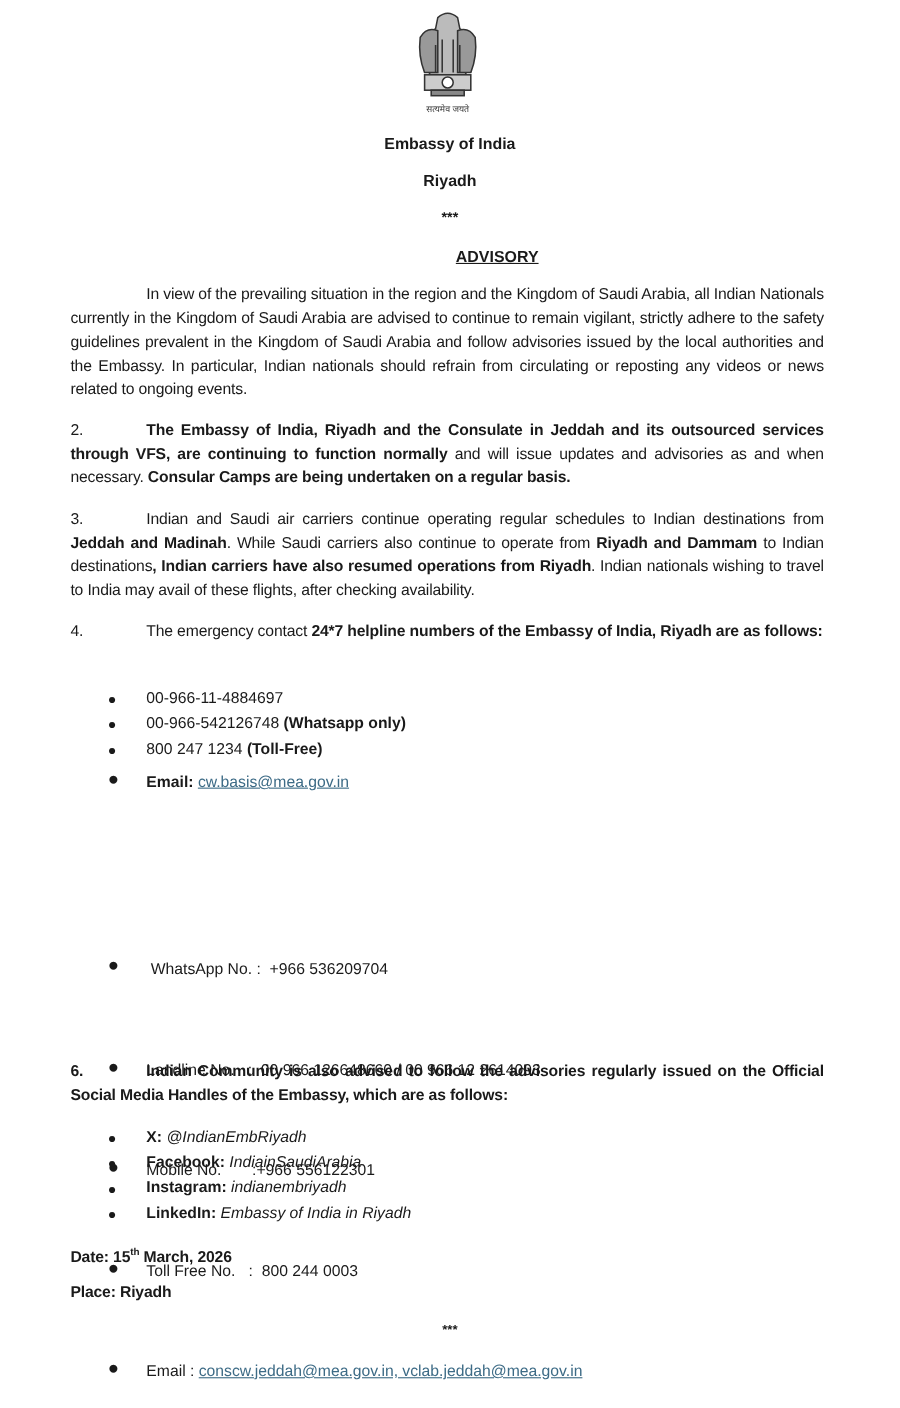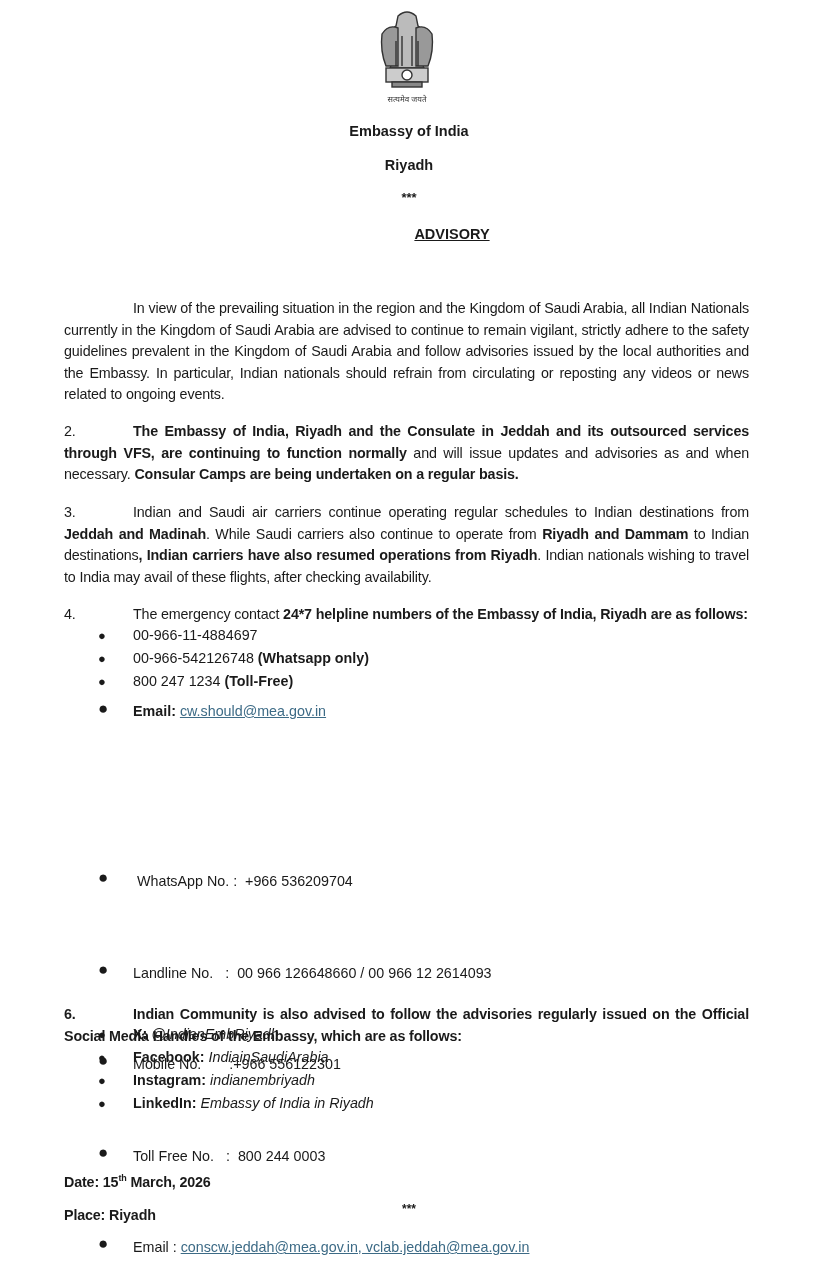--- a/index.html
+++ b/index.html
@@ -2,21 +2,21 @@
 <html><head>
 <meta charset="utf-8">
 <style>
   html, body { margin:0; padding:0; background:#ffffff; }
   body { width:818px; height:1280px; position:relative; overflow:hidden;
          font-family:"Liberation Sans", sans-serif; color:#1a1a1a; }
   .page { position:absolute; left:0; top:0; width:818px; height:968px; }
   .emblem { position:absolute; left:372px; top:6px; width:70px; height:100px; }
   .center { position:absolute; left:0; width:818px; text-align:center; font-weight:bold; font-size:14.5px; }
   .body-text { position:absolute; left:64px; width:685px; font-size:14.3px; line-height:21.5px;
-               text-align:justify; font-family:"Liberation Sans", sans-serif; letter-spacing:-0.15px;margin-top:40px; }
+               text-align:justify; font-family:"Liberation Sans", sans-serif; letter-spacing:-0.15px; }
   .num { display:inline-block; width:69px; }
   .indent { display:inline-block; width:69px; }
   b { font-weight:bold; }
   .list { position:absolute; left:64px; width:700px; font-size:14.3px; margin:0; padding:0; list-style:none; }
   .list li { position:relative; padding-left:69px; }
   .list li .bullet { position:absolute; left:34px; top:0; font-size:13px; }
   .list li .bullet.big { font-size:17px; top:-3px; }
   a.link { color:#3d6b86; text-decoration:underline; }
   i { font-style:italic;margin-top:24px; }
   sup { font-size:9px; vertical-align:6px; }
@@ -60,21 +60,21 @@
   </div>
 
   <div class="body-text" style="top:564px;">
     <span class="num">4.</span><span>The emergency contact </span><b>24*7 helpline numbers of the Embassy of India, Riyadh are as follows:</b>
   </div>
 
   <ul class="list" style="top:624px;line-height:23px;">
     <li><span class="bullet">●</span><span>00-966-11-4884697</span><b></b></li>
     <li><span class="bullet">●</span><span>00-966-542126748 </span><b>(Whatsapp only)</b></li>
     <li><span class="bullet">●</span><span>800 247 1234 </span><b>(Toll-Free)</b></li>
-    <li style="margin-top:7px;"><span class="bullet big">●</span><b>Email: </b><a class="link">cw.should@mea.gov.in</a></li>
+    <li style="margin-top:7px;"><span class="bullet big">●</span><b>Email: </b><a class="link">cw.basis@mea.gov.in</a></li>
   </ul>
 
 
   <ul class="list" style="top:805px;line-height:30.5px;white-space:pre;">
     <li><span class="bullet big">●</span> <span>WhatsApp No. :</span>  <span>+966 536209704</span></li>
     <li><span class="bullet big">●</span><span>Landline No.   :</span>  <span>00 966 126648660 / 00 966 12 2614093</span></li>
     <li><span class="bullet big">●</span><span>Mobile No.       :</span><span>+966 556122301</span></li>
     <li><span class="bullet big">●</span><span>Toll Free No.   :</span>  <span>800 244 0003</span></li>
     <li><span class="bullet big">●</span><span>Email : </span><a class="link">conscw.jeddah@mea.gov.in, vclab.jeddah@mea.gov.in</a></li>
   </ul>

